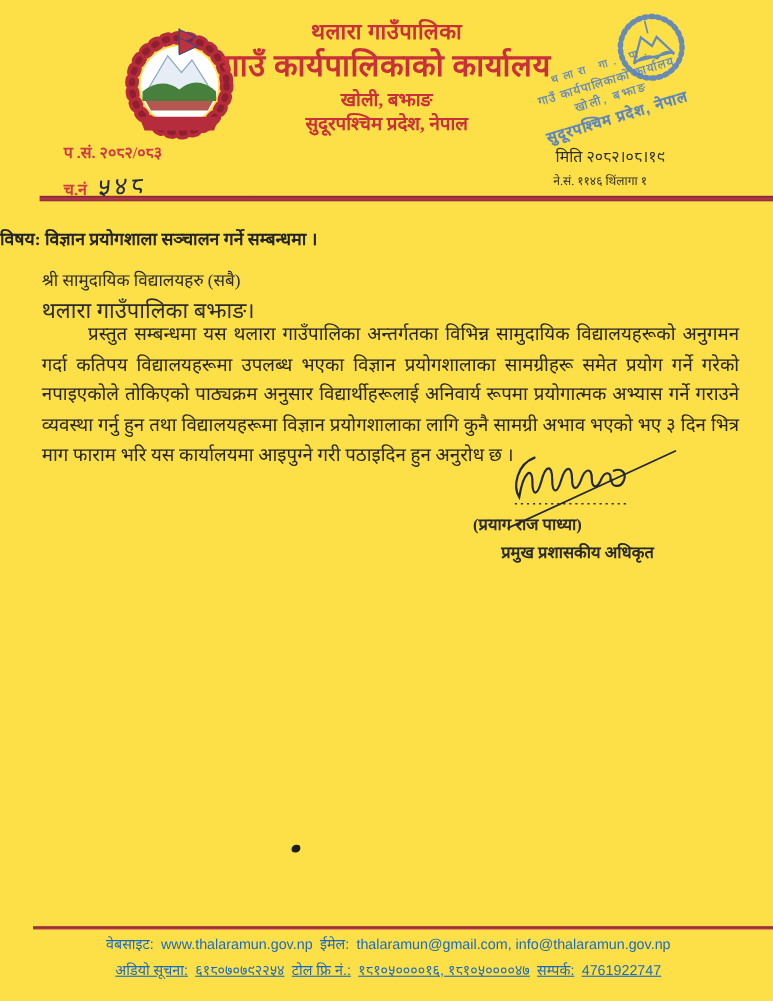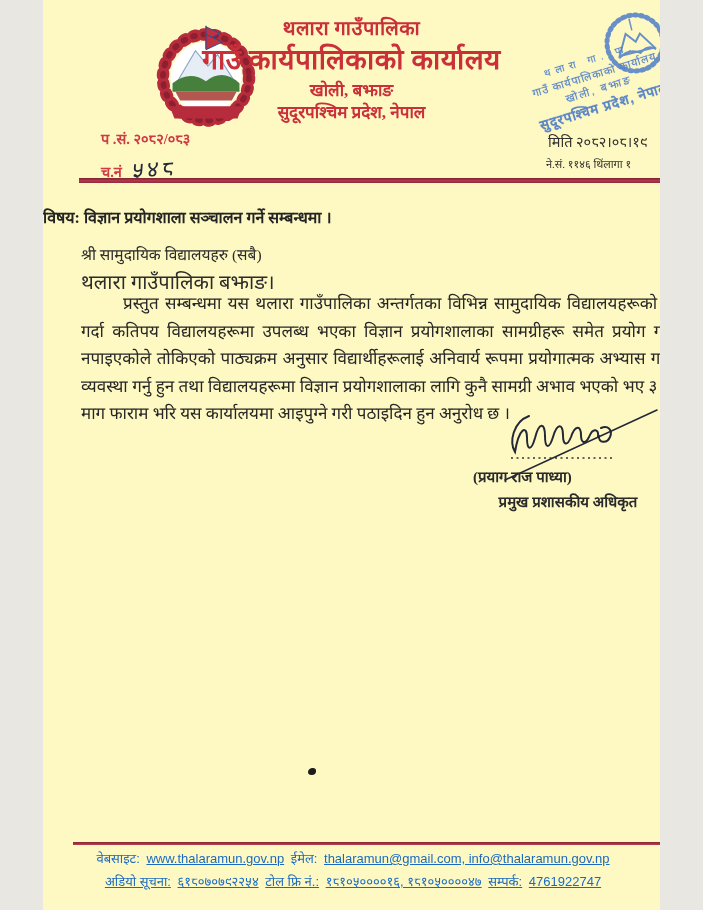--- a/index.html
+++ b/index.html
@@ -1,20 +1,20 @@
 <!DOCTYPE html>
 <html lang="ne"><head>
 <meta charset="utf-8">
 <style>
   html,body{margin:0;padding:0;background:#e9e7e2;}
   .paper{
     position:relative;
-    width:617px;height:910px;
+    width:703px;height:910px;
     margin:0 auto;
-    background:#fef9c3;
+    background:#fde047;
     overflow:hidden;
     font-family:"Liberation Serif","DejaVu Serif",serif;
     color:#2b2b2b;
   }
   
   .hdr-title{position:absolute;left:0;right:0;text-align:center;color:#c9303a;font-weight:bold;}
   .t1{top:14px;font-size:20px;letter-spacing:.5px;}
   .t2{top:39px;font-size:28px;letter-spacing:.5px;}
   .t3{top:78px;font-size:17px;}
   .t4{top:100px;font-size:17px;}
@@ -66,21 +66,21 @@
     position:absolute;left:30px;right:0;top:842px;height:3px;
     background:linear-gradient(#8c2433,#b8404e);
   }
   .foot{
     position:absolute;left:0;right:0;text-align:center;
     color:#1b6ac0;font-size:13px;
     font-family:"Liberation Sans","DejaVu Sans",sans-serif;
   }
   .f1{top:849px;}
   .f2{top:872px;}
-  .foot .lnk{text-decoration:underline;}
+  .foot .lnk{}
   .f2 .u{text-decoration:underline;}
   .foot .lbl{margin:0 3px;}
 </style>
 </head>
 <body>
 
 <div class="paper">
 
   <svg class="emblem" viewBox="0 0 130 115" aria-hidden="true">
     <circle cx="65" cy="58" r="45" fill="none" stroke="#b62c3c" stroke-width="13" stroke-dasharray="3 8" stroke-linecap="round"></circle>

